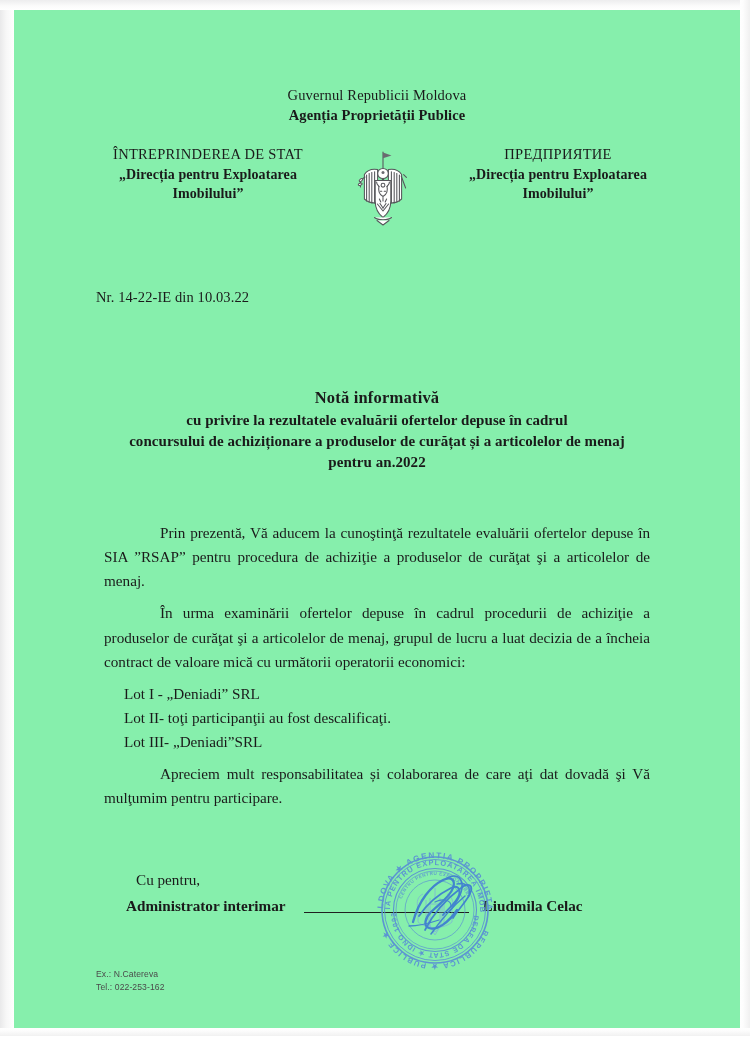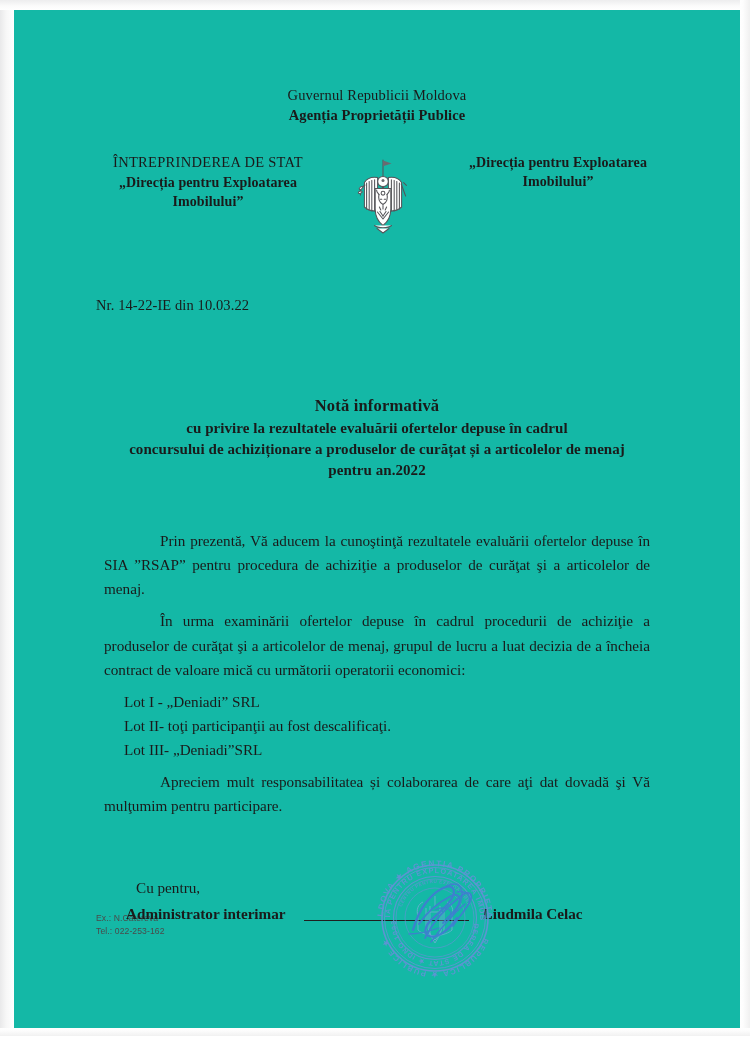--- a/index.html
+++ b/index.html
@@ -8,21 +8,21 @@
     background: #ffffff;
   }
   body {
     font-family: "Liberation Serif", "DejaVu Serif", serif;
     color: #1a1a1a;
   }
   #page {
     position: relative;
     width: 750px;
     height: 1036px;
-    background: #14b8a6;
+    background: #86efac;
     overflow: hidden;
     box-sizing: border-box;
   }
   
   .scan-edge-left {
     position: absolute; left: 0; top: 0; width: 14px; height: 1060px;
     background: linear-gradient(to right, #e9e9ea 0%, #f7f7f7 45%, #ffffff 100%);
     pointer-events: none;
   }
   .scan-edge-top {
@@ -62,21 +62,21 @@
   .lh-agency {
     font-size: 14.5px;
     font-weight: bold;
     letter-spacing: 0.1px;
   }
 
   .letterhead-cols {
     display: flex;
     align-items: flex-start;
     justify-content: space-between;
-    margin-top: 28px;
+    margin-top: 20px;
   }
   .lh-col {
     width: 252px;
     text-align: center;
     line-height: 1.36;
   }
   .lh-col-left { margin-left: -14px; }
   .lh-col-right { margin-right: -26px; }
   .lh-caps {
     font-size: 14.5px;
@@ -175,21 +175,21 @@
     top: -26px;
     width: 148px;
     height: 132px;
     pointer-events: none;
   }
 
   
   .footer {
     position: absolute;
     left: 96px;
-    top: 912px;
+    top: 968px;
     font-size: 8.6px;
     line-height: 1.5;
     color: #4a4a4a;
     font-family: "Liberation Sans", sans-serif;
     letter-spacing: 0.1px;
   }
 </style>
 </head>
 <body>
 
@@ -261,20 +261,21 @@
             <path d="M27 54.5 L30 59"></path>
             <path d="M33 54.5 L30 59"></path>
 
             <path d="M21.5 68.5 C25 71.5 35 71.5 38.5 68.5" fill="#ffffff"></path>
             <path d="M24 71.5 L30 76 L36 71.5" fill="#ffffff"></path>
           </g>
         </svg>
       </div>
 
       <div class="lh-col lh-col-right">
+        <div class="lh-caps">ПРЕДПРИЯТИЕ</div>
         <div class="lh-name">„Direcția pentru Exploatarea</div>
         <div class="lh-name">Imobilului”</div>
       </div>
 
     </div>
 
     <div class="refline">Nr. 14-22-IE din 10.03.22</div>
 
     <div class="title-block">
       <div class="title-main">Notă informativă</div>

